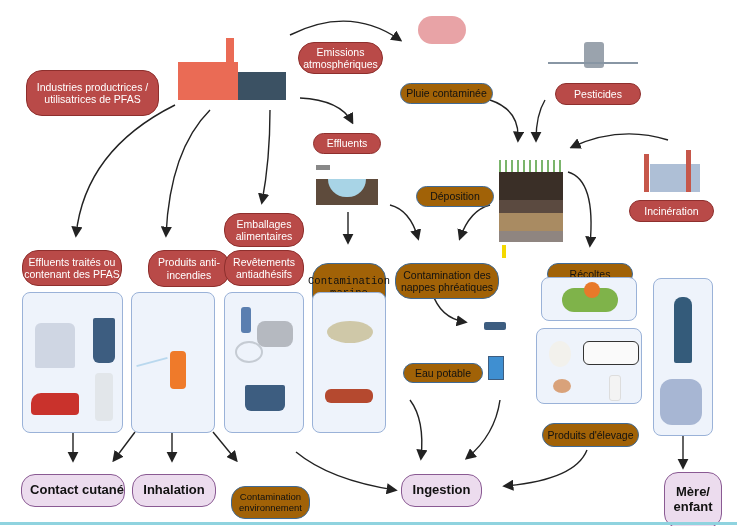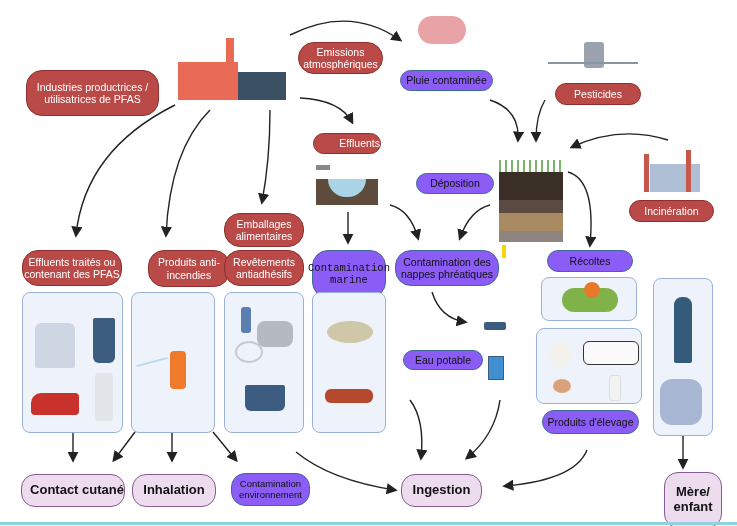--- a/index.html
+++ b/index.html
@@ -1,19 +1,19 @@
 <!DOCTYPE html>
 <html><head>
 <meta charset="utf-8">
 <style>
   html,body{margin:0;padding:0;background:#fff;}
   body{width:737px;height:526px;position:relative;overflow:hidden;font-family:"Liberation Sans",sans-serif;}
   .pill{position:absolute;display:flex;align-items:center;justify-content:center;text-align:center;box-sizing:border-box;border-radius:16px;line-height:1.15;}
   .red{background:#b94a48;border:1.5px solid #8e2f2d;color:#fff;font-size:10.5px;}
-  .blue{background:#8b5cf6;border:1.5px solid #3f6a96;color:#111;font-size:10.5px;}
+  .blue{background:#a16207;border:1.5px solid #3f6a96;color:#111;font-size:10.5px;margin-top:13px;}
   .purple{background:#ecdcee;border:1.5px solid #8a5a93;color:#111;font-weight:bold;font-size:13px;border-radius:14px;}
   .panel{position:absolute;box-sizing:border-box;background:#eef3fb;border:1.5px solid #9ab2d8;border-radius:8px;}
   svg.arrows{position:absolute;left:0;top:0;}
   .abs{position:absolute;}
   .bottom-line{position:absolute;left:0;top:522px;width:737px;height:3px;background:#8fd3df;}
 </style>
 </head>
 <body>
 
 <svg class="arrows" width="737" height="526">
@@ -53,21 +53,21 @@
   </div>
 <div class="pill red" style="left:298px;top:42px;width:85px;height:32px;">
     <span>Emissions atmosphériques</span>
   </div>
 <div class="pill blue" style="left:400px;top:70px;width:93px;height:21px;">
     <span>Pluie contaminée</span>
   </div>
 <div class="pill red" style="left:555px;top:83px;width:86px;height:22px;">
     <span>Pesticides</span>
   </div>
-<div class="pill red" style="left:313px;top:133px;width:68px;height:21px;justify-content:flex-end;">
+<div class="pill red" style="left:313px;top:133px;width:68px;height:21px;">
     <span>Effluents</span>
   </div>
 <div class="pill blue" style="left:416px;top:173px;width:78px;height:21px;">
     <span>Déposition</span>
   </div>
 <div class="pill red" style="left:629px;top:200px;width:85px;height:22px;">
     <span>Incinération</span>
   </div>
 
 <div class="pill red" style="left:22px;top:250px;width:100px;height:36px;">

